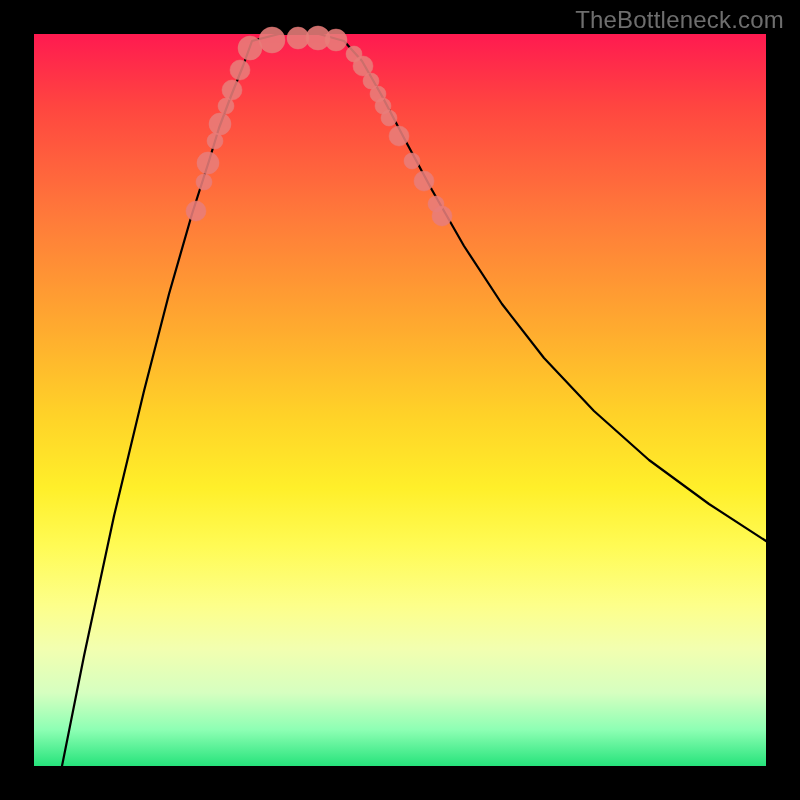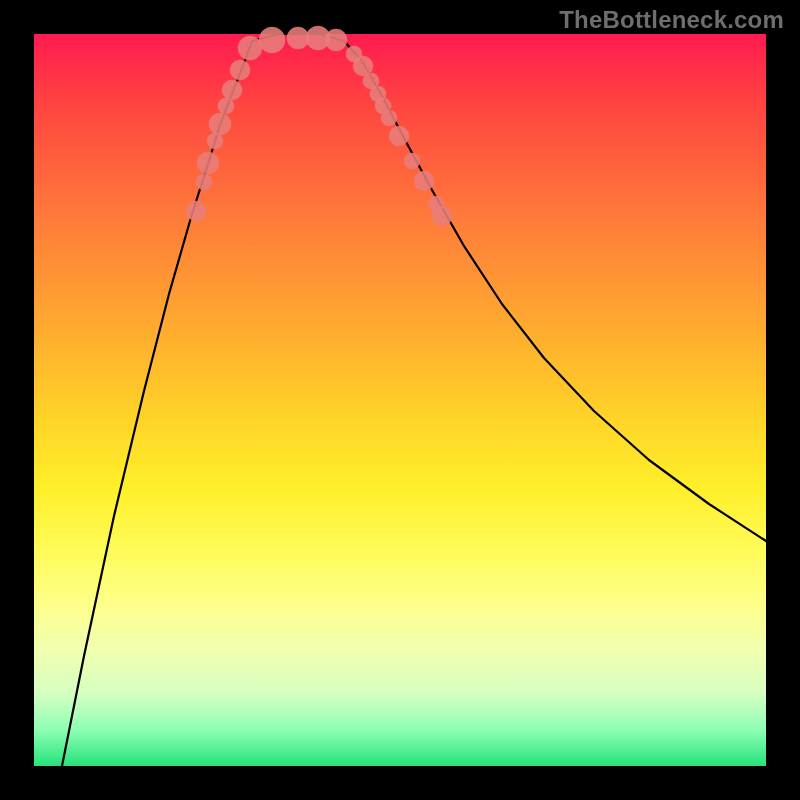--- a/index.html
+++ b/index.html
@@ -60,21 +60,21 @@
     stroke: #e87d7a;
     stroke-opacity: 0.9;
     stroke-width: 0.5;
   }
   .watermark {
     position: absolute;
     top: 6px;
     right: 16px;
     color: #6e6e6e;
     font-size: 24px;
-    font-weight: 700;
+    font-weight: 400;
     letter-spacing: 0.2px;
     user-select: none;
   }
 </style>
 </head>
 <body>
 
 <div class="frame">
   <div class="plot-area">
     <svg class="curve-svg" viewBox="0 0 732 732">

